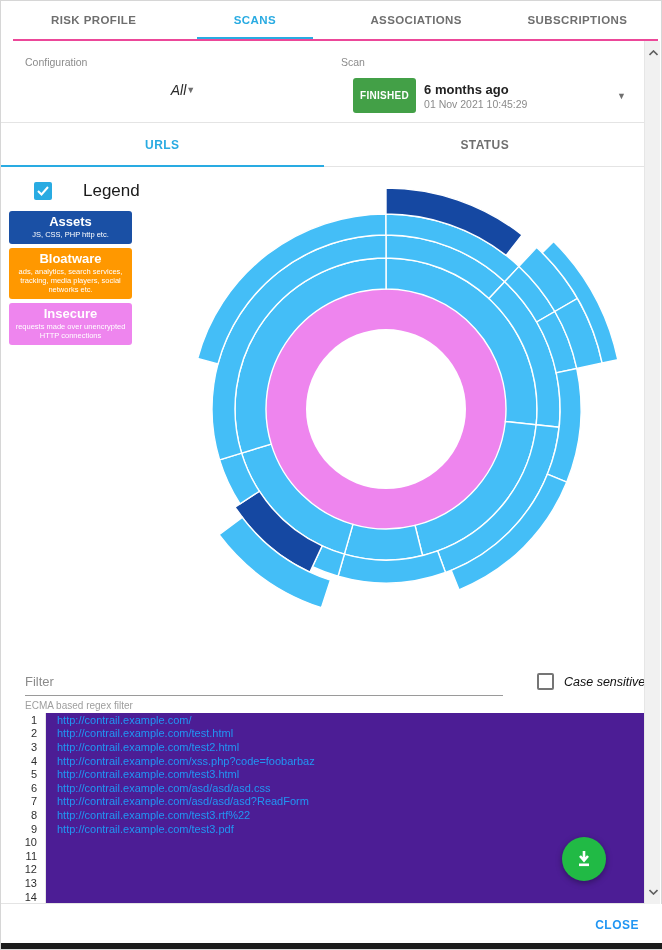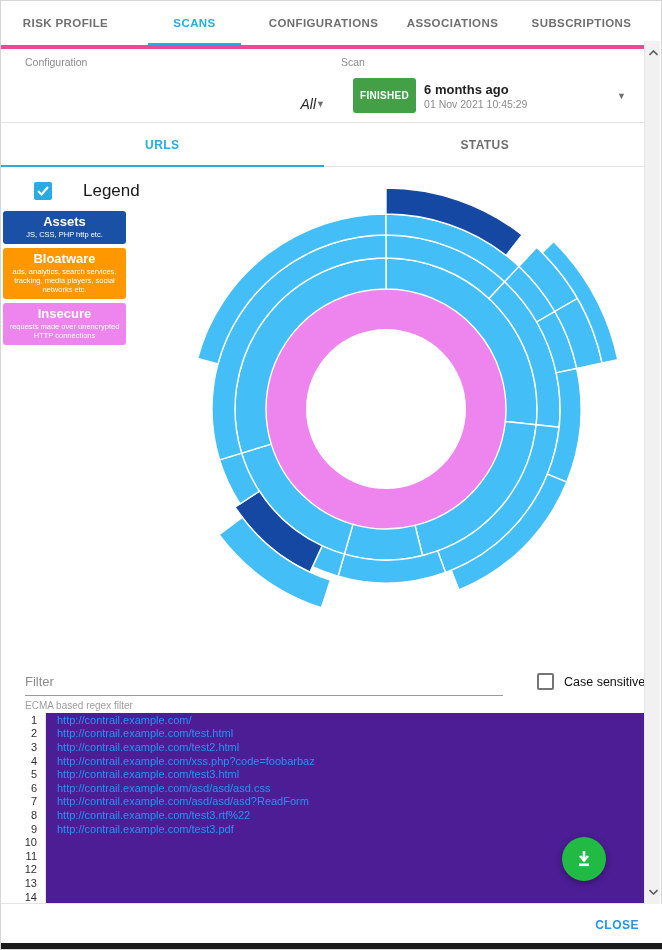--- a/index.html
+++ b/index.html
@@ -1,67 +1,67 @@
 <!DOCTYPE html>
 <html><head>
 <meta charset="utf-8">
 <style>
   * { margin:0; padding:0; box-sizing:border-box; }
   html,body { width:662px; height:950px; }
   body { font-family:"Liberation Sans", sans-serif; background:#fff; position:relative; overflow:hidden; }
   .frame { position:absolute; inset:0; border:1px solid #d6d6d6; background:#fff; }
 
   
-  .tabs-main { position:absolute; left:0; top:0; width:645px; height:48px; display:flex; border-bottom:4px solid #ec4899; background:#fff; }
+  .tabs-main { position:absolute; left:12px; top:0; width:645px; height:40px; display:flex; border-bottom:2px solid #ec4899; background:#fff; }
   .tab-main { flex:1; display:flex; align-items:center; justify-content:center; font-size:11.5px; font-weight:bold; letter-spacing:.4px; color:#6f6f6f; cursor:pointer; position:relative; }
   .tab-main.active { color:#29abe2; }
   .tab-main.active .tab-underline { position:absolute; bottom:0; left:14%; width:72%; height:2px; background:#29abe2; }
 
   
   .config-row { position:absolute; left:0; top:46px; width:645px; height:76px; border-bottom:1px solid #e4e4e4; }
   .field-label { font-size:10.5px; color:#8b8b8b; }
   .cfg-left { position:absolute; left:24px; top:9px; width:300px; }
-  .cfg-value-row { display:flex; align-items:center; justify-content:flex-end; margin-top:28px; }
+  .cfg-value-row { display:flex; align-items:center; justify-content:center; margin-top:14px; }
   .cfg-value { font-size:14px; font-style:italic; color:#2b2b2b; padding-left:16px; }
   .dd-arrow { font-size:9px; color:#6f6f6f; }
   .scan-right { position:absolute; left:340px; top:9px; width:285px; }
   .scan-value-row { display:flex; align-items:center; margin-top:10px; }
   .badge-finished { background:#43a047; color:#fff; font-size:10px; font-weight:bold; letter-spacing:.3px; padding:12px 7px; border-radius:3px; margin-left:12px; }
   .scan-times { margin-left:8px; flex:1; }
   .scan-rel { font-size:13px; font-weight:bold; color:#222; }
   .scan-ts { font-size:10.5px; color:#8b8b8b; margin-top:1px; }
 
   
   .subtabs { position:absolute; left:0; top:122px; width:645px; height:44px; display:flex; border-bottom:1px solid #e4e4e4; }
   .subtab { flex:1; display:flex; align-items:center; justify-content:center; font-size:12px; font-weight:bold; letter-spacing:.4px; color:#6f6f6f; cursor:pointer; position:relative; }
   .subtab.active { color:#29abe2; }
   .subtab.active .sub-underline { position:absolute; bottom:-1px; left:0; width:100%; height:2px; background:#29abe2; }
 
   
   .legend-check-row { position:absolute; left:33px; top:180px; display:flex; align-items:center; }
   .checkbox { width:18px; height:18px; border-radius:2px; display:flex; align-items:center; justify-content:center; cursor:pointer; }
   .checkbox.checked { background:#29abe2; }
   .legend-check-label { margin-left:31px; font-size:17px; color:#1a1a1a; }
-  .legend-cards { position:absolute; left:2px; top:210px; width:123px; }
+  .legend-cards { position:absolute; left:8px; top:210px; width:123px; }
   .legend-card { border-radius:3px; color:#fff; text-align:center; padding:3px 4px 5px 4px; margin-bottom:4px; }
   .legend-title { font-size:13px; font-weight:bold; }
   .legend-desc { font-size:7.5px; line-height:9px; margin-top:1px; }
 
   
   .sunburst-wrap { position:absolute; left:125px; top:160px; width:520px; height:500px; }
 
   
   .filter-section { position:absolute; left:0; top:662px; width:645px; height:50px; }
   .filter-input-wrap { position:absolute; left:24px; top:8px; width:478px; }
   .filter-input { width:100%; border:none; border-bottom:1px solid #9a9a9a; font-size:13px; padding:3px 0 6px 0; color:#222; outline:none; background:transparent; font-family:"Liberation Sans",sans-serif; }
   .filter-input::placeholder { color:#8b8b8b; }
   .filter-helper { font-size:10px; color:#9e9e9e; margin-top:4px; }
   .case-row { position:absolute; left:536px; top:10px; display:flex; align-items:center; }
   .checkbox.unchecked { background:#fff; border:2px solid #757575; width:17px; height:17px; border-radius:2px; }
-  .case-label { margin-left:10px; font-size:12.5px; color:#111; }
+  .case-label { margin-left:10px; font-size:12.5px; color:#111;font-style:italic; }
 
   
   .url-list { position:absolute; left:0; top:712px; width:645px; height:191px; border-bottom:1px solid #e4e4e4; display:flex; flex-direction:column; overflow:hidden; }
   .url-row { display:flex; height:13.6px; align-items:center; flex:none; }
   .url-num { width:45px; text-align:right; padding-right:8px; font-size:11px; color:#2f2f2f; border-right:1px solid #e6e6e6; height:100%; display:flex; align-items:center; justify-content:flex-end; background:#fff; }
   .url-text { flex:1; padding-left:11px; font-size:11px; color:#2196f3; background:#4c1d95; height:100%; display:flex; align-items:center; white-space:nowrap; cursor:pointer; }
 
   
   .fab { position:absolute; left:561px; top:836px; width:44px; height:44px; border-radius:50%; background:#21ba45; display:flex; align-items:center; justify-content:center; box-shadow:0 2px 6px rgba(0,0,0,.35); cursor:pointer; }
 
@@ -80,23 +80,20 @@
 
 <div class="frame">
 
   <div class="tabs-main">
     <div class="tab-main">
         <span>RISK PROFILE</span>
       </div>
     <div class="tab-main active">
         <span>SCANS</span>
         <div class="tab-underline"></div>
-      </div>
-    <div class="tab-main">
-        <span>CONFIGURATIONS</span>
       </div>
     <div class="tab-main">
         <span>ASSOCIATIONS</span>
       </div>
     <div class="tab-main">
         <span>SUBSCRIPTIONS</span>
       </div>
   </div>
 
   <div class="config-row">

